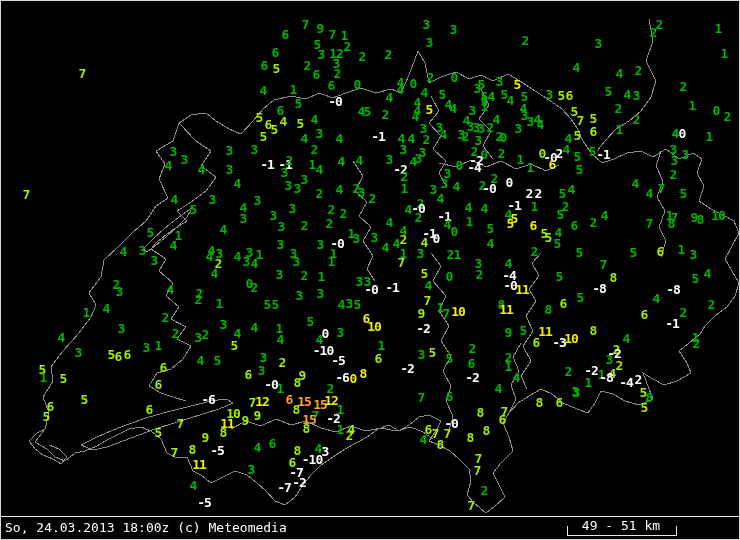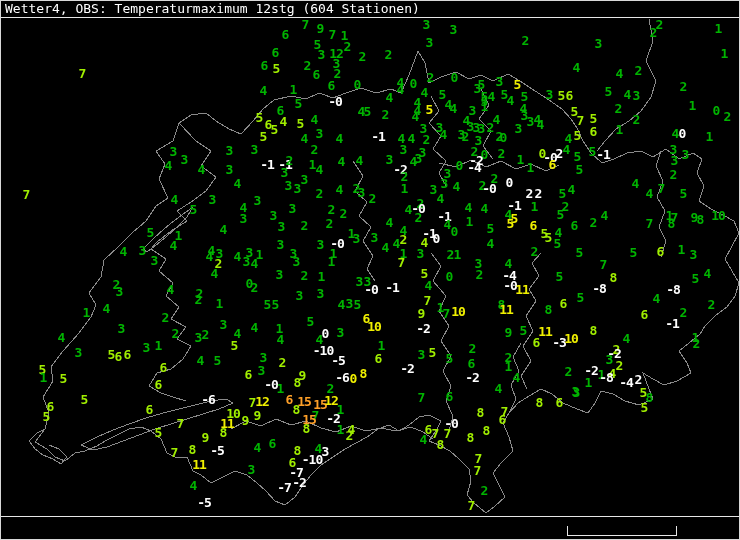--- a/index.html
+++ b/index.html
@@ -35,23 +35,20 @@
     position:absolute;transform:translate(-50%,-50%);
     font:bold 13px "DejaVu Sans Mono","Liberation Mono",monospace;
     letter-spacing:-1px;white-space:nowrap;z-index:2;
   }
 </style>
 </head>
 <body>
 
 <div id="screen">
 
-  <div id="title-bar">
-    <span>Wetter4, OBS: Temperaturmaximum 12stg (604 Stationen)</span>
-  </div>
 
   <div id="map-canvas">
     <svg id="borders-svg" viewBox="0 0 740 540" shape-rendering="crispEdges" preserveAspectRatio="none">
       <path d="M34,441 L44,428 48,412 42,396 52,380 50,366 62,350 78,332 90,316 95,304 88,292 100,276 103,259 118,245 131,232 145,220 155,205 167,197 158,178 164,163 155,150 172,140 178,122 190,114 205,112 215,120 228,128 240,133 252,120 262,108 273,99 290,95 305,98 318,92 332,97 345,92 360,87 375,92 390,88 400,92 408,74 417,50 424,62 428,82 440,76 455,71 468,78 480,74 492,80 507,73 519,80 531,88 545,97 561,108 570,118 576,127 582,140 590,152 601,162 613,158 626,152 640,150 652,156 665,148 678,158 692,152 701,158 696,172 703,185 698,200 710,208 722,214 733,220 738,232 731,245 724,258 731,270 738,282 734,295 726,306 714,315 704,325 699,333 688,342 678,350 686,362 690,372 676,380 663,384 652,378 642,372 648,388 652,398 638,404 624,400 612,393 600,390 594,402 587,412 576,408 562,402 551,393 540,388 528,395 517,402 508,412 502,422 508,436 512,450 500,462 492,472 498,484 504,496 494,505 485,512 473,502 466,494 470,480 468,468 458,458 449,450 438,444 428,440 436,428 440,420 428,414 418,416 408,424 398,430 388,424 377,428 366,436 355,442 344,448 332,456 320,464 310,474 302,484 294,496 284,504 274,500 265,490 256,482 246,474 234,470 222,476 210,482 200,474 192,470 186,456 176,457 166,452 160,438 150,430 140,426 128,428 118,433 106,439 96,445 84,450 74,452 64,460 54,456 46,448 Z"></path>
       <polyline points="178,122 195,140 210,150 200,165 215,176 205,190 190,201 176,210 186,220 170,230 156,241 150,248"></polyline>
       <polyline points="150,248 165,258 158,270 172,282 165,295 178,306 170,318 185,326 176,338 190,345 182,358 170,368 156,372 148,385 160,392 172,396 185,400"></polyline>
       <polyline points="230,428 245,420 260,425 275,418 290,424 305,420 320,427 335,431 350,425 365,430 380,427 395,430 410,426 422,431 432,438"></polyline>
       <polyline points="430,252 440,265 432,280 445,295 438,310 448,325 440,340 450,355 442,370 450,385 445,400 452,415 448,430"></polyline>
       <polyline points="540,252 531,262 538,275 528,288 535,300 525,315 532,330 522,345 530,360 520,375 526,388"></polyline>
       <polyline points="430,95 438,110 428,122 440,135 432,148 445,160 438,172 445,185"></polyline>
@@ -556,18 +553,20 @@
         <span class="st" style="left: 476px; top: 469px; color: rgb(160, 238, 0);">7</span>
         <span class="st" style="left: 483px; top: 489px; color: rgb(0, 180, 0);">2</span>
         <span class="st" style="left: 470px; top: 504px; color: rgb(160, 238, 0);">7</span>
         <span class="st" style="left: 558px; top: 401px; color: rgb(160, 238, 0);">6</span>
         <span class="st" style="left: 575px; top: 391px; color: rgb(0, 180, 0);">3</span>
         <span class="st" style="left: 648px; top: 396px; color: rgb(0, 180, 0);">8</span>
       </div>
   </div>
 
   <div id="status-bar">
+    <span id="status-text">So, 24.03.2013 18:00z (c) Meteomedia</span>
     <div id="scale-indicator">
       <div id="scale-bracket"></div>
+      <div id="scale-label">49 - 51 km</div>
     </div>
   </div>
 
 </div>
 
 </body></html>

